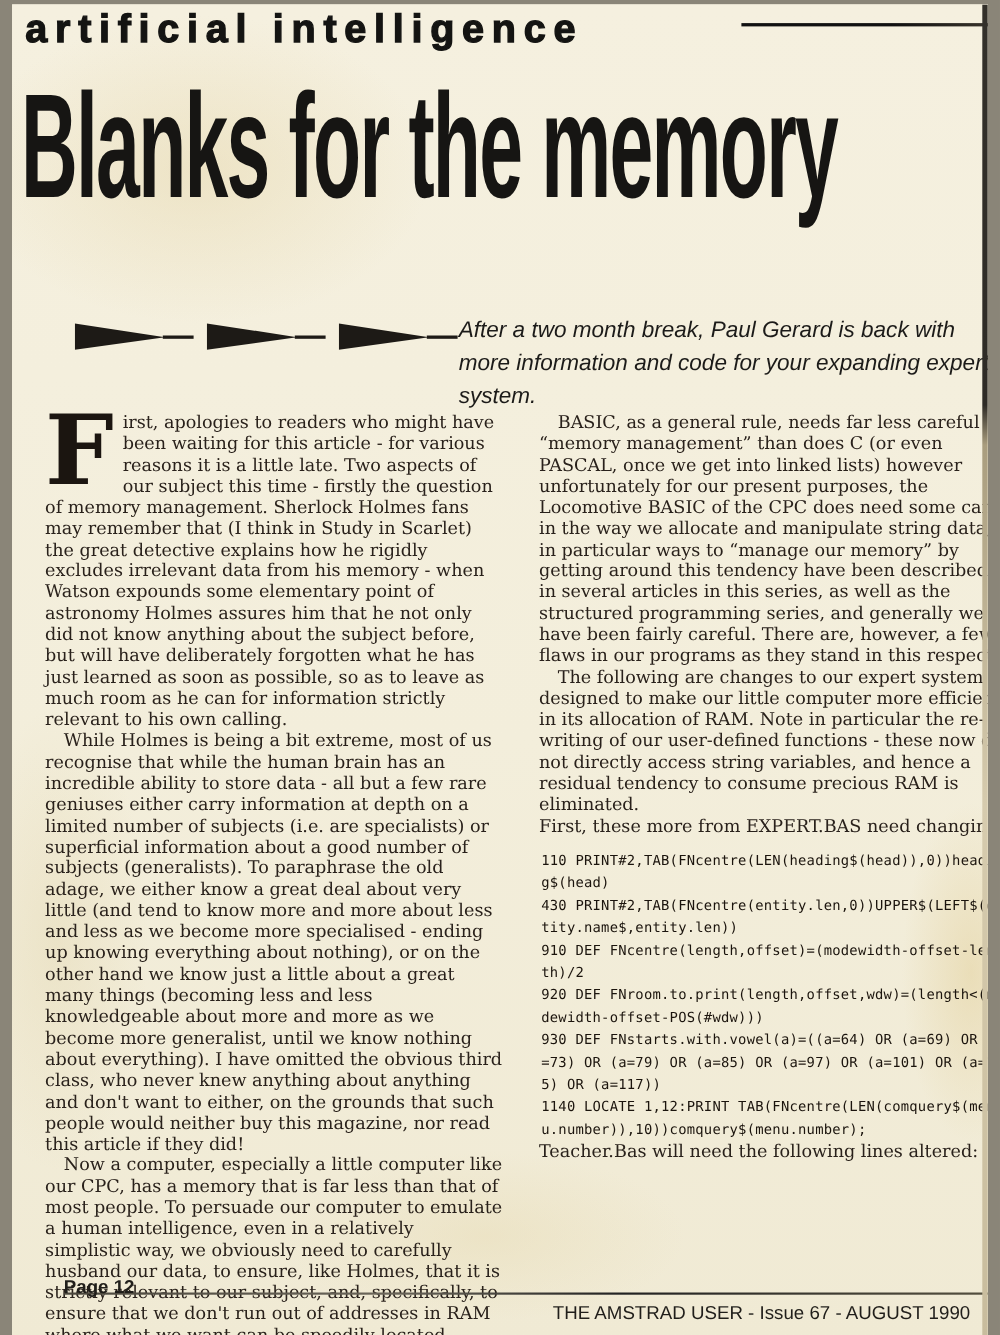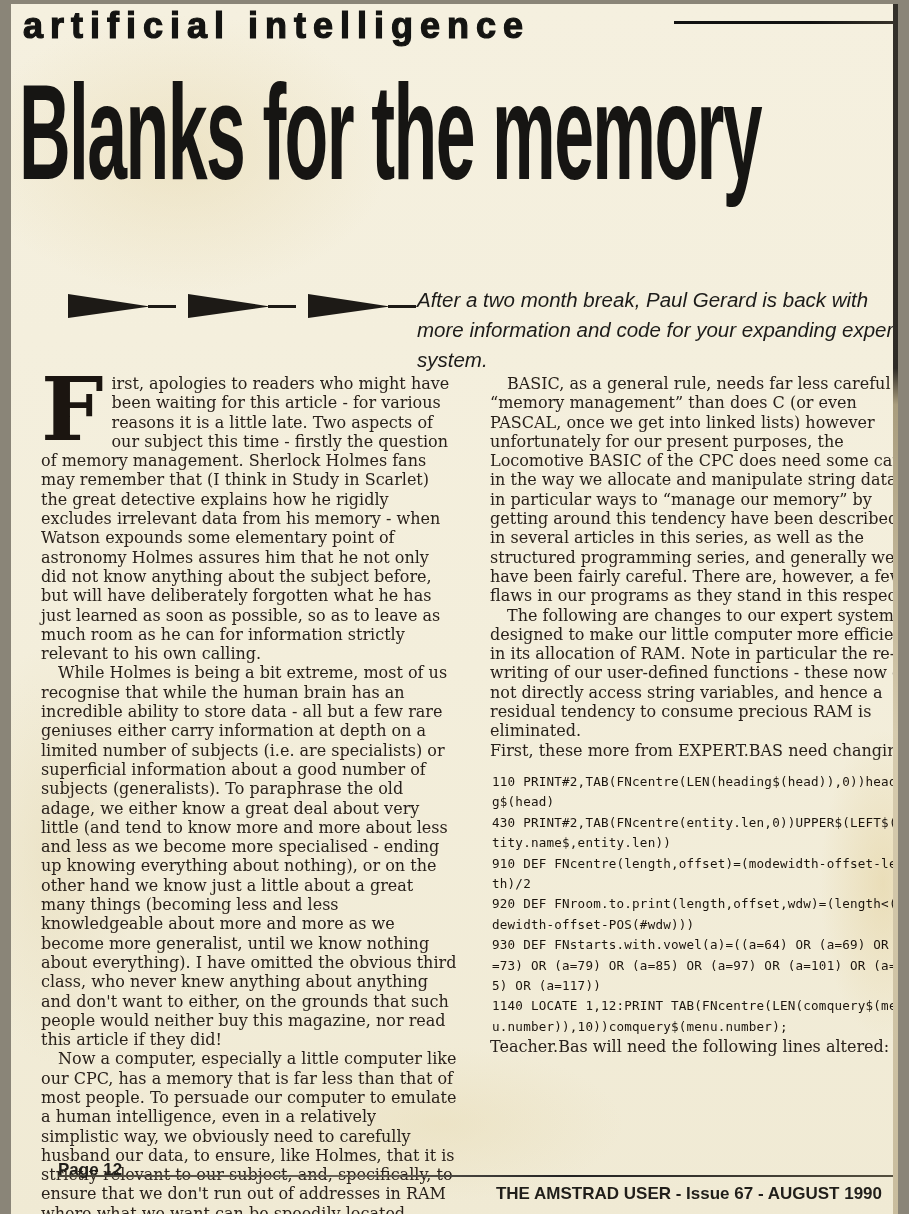--- a/index.html
+++ b/index.html
@@ -69,21 +69,21 @@
   .footer-rule{
     position:absolute;top:1171px;left:47px;width:846px;height:2px;
     background:linear-gradient(90deg,#4a463c 0%,#6b665a 35%,#222 60%,#55503f 100%);
   }
   .footer-left{
     position:absolute;top:1156px;left:47px;
     font-size:17px;font-weight:bold;color:#201e1a;
   }
   .footer-right{
     position:absolute;top:1180px;right:16px;
-    font-size:17px;font-weight:bold;color:#201e1a;text-align:right;
+    font-size:17px;font-weight:normal;color:#201e1a;text-align:right;
   }
 </style>
 </head>
 <body>
 
 <div class="page">
 
   <div class="kicker">artificial intelligence</div>
   <div class="kicker-rule"></div>
 

